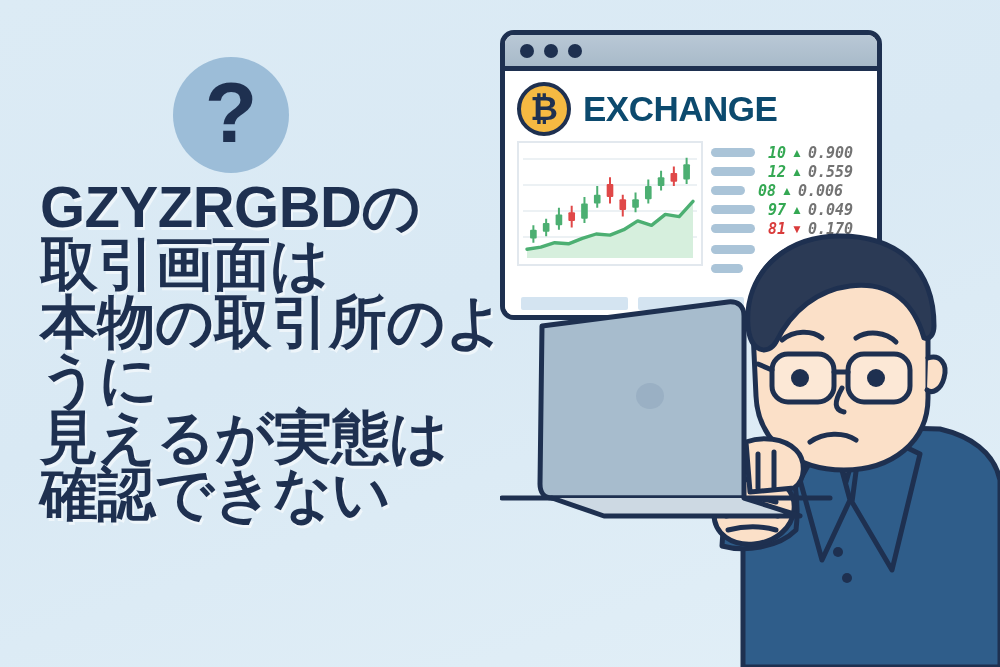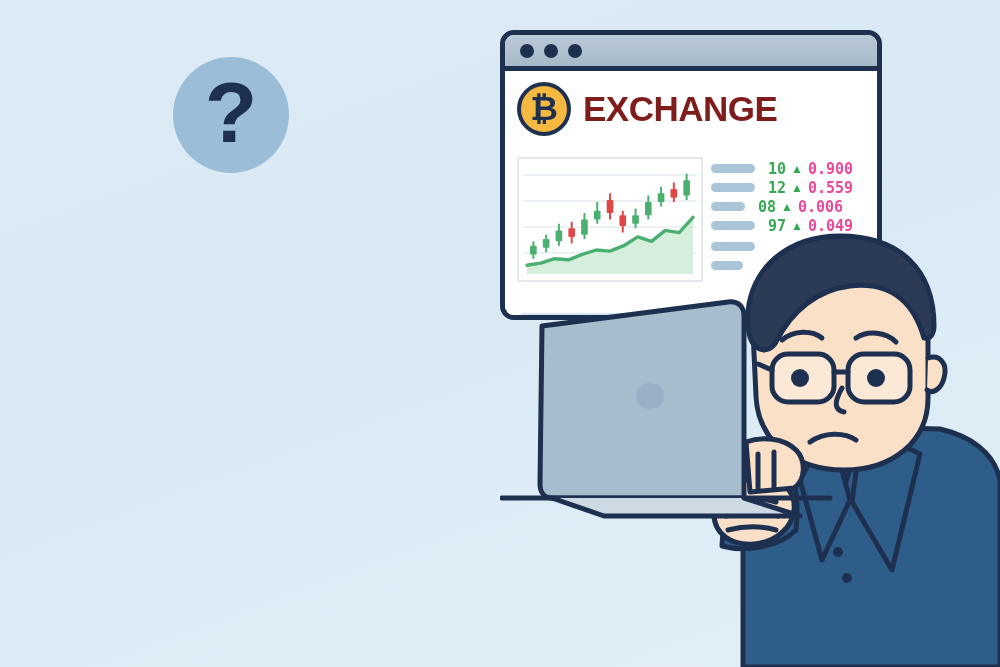--- a/index.html
+++ b/index.html
@@ -46,40 +46,40 @@
   .browser-body{position:relative;height:249px;background:#fff;padding:10px 12px 0 12px;box-sizing:border-box;}
 
   
   .ex-head{display:flex;align-items:center;gap:12px;height:56px;}
   .btc-coin{
     width:54px;height:54px;border-radius:50%;background:#f3b githubs;
     background:#f5b942;border:4px solid #1e3050;box-sizing:border-box;
     display:flex;align-items:center;justify-content:center;flex:none;
   }
   .btc-coin .b{font-size:34px;font-weight:bold;color:#1e3050;line-height:1;transform:translateY(-1px);}
-  .ex-title{font-size:35px;font-weight:bold;color:#7f1d1d;letter-spacing:-0.5px;}
-
-  
-  .ex-cols{display:flex;gap:8px;margin-top:20px;height:150px;}
+  .ex-title{font-size:35px;font-weight:bold;color:#0c4a6e;letter-spacing:-0.5px;}
+
+  
+  .ex-cols{display:flex;gap:8px;margin-top:4px;height:150px;font-style:italic;}
   .chart-card{
     position:relative;flex:none;width:186px;height:125px;
     border:2px solid #e2e8ee;background:#fff;box-sizing:border-box;overflow:hidden;
   }
   .chart-card svg{display:block;}
 
   .list-col{flex:1;display:flex;flex-direction:column;gap:2px;padding-top:2px;}
   .price-row{display:flex;align-items:center;height:19px;gap:5px;}
   .pill{height:9px;border-radius:5px;background:#aac4d8;flex:none;}
   .ch{font-size:15px;font-weight:bold;font-family:"DejaVu Sans Mono","Liberation Mono",monospace;width:26px;text-align:right;}
   .ch.up{color:#34a853;}
   .ch.down{color:#d93b3b;}
   .arrow{font-size:12px;line-height:1;width:12px;text-align:center;}
   .arrow.up{color:#34a853;}
   .arrow.down{color:#d93b3b;}
-  .val{font-size:15px;font-weight:bold;color:#ec4899;font-family:"DejaVu Sans Mono","Liberation Mono",monospace;}
+  .val{font-size:15px;font-weight:bold;color:#737373;font-family:"DejaVu Sans Mono","Liberation Mono",monospace;}
 
   
   .ph-bars{display:flex;gap:10px;margin-top:6px;padding:0 4px;}
   .ph-bar{height:13px;flex:1;background:#d4e4f1;border-radius:2px;}
 
   .buy-btn{
     position:absolute;right:14px;bottom:14px;width:104px;height:34px;border-radius:9px;
     background:#4a7bb0;color:#fff;font-size:20px;font-weight:bold;letter-spacing:1px;
     display:flex;align-items:center;justify-content:center;border:none;
     font-family:"Liberation Sans",sans-serif;
@@ -91,20 +91,25 @@
 </style>
 </head>
 <body>
 
 <div class="stage">
 
   <div class="qmark-circle">
     <span class="glyph">?</span>
   </div>
 
+  <div class="headline">GZYZRGBDの
+取引画面は
+本物の取引所のように
+見えるが実態は
+確認できない</div>
 
   <div class="browser">
 
     <div class="browser-titlebar">
       <span class="dot"></span>
       <span class="dot"></span>
       <span class="dot"></span>
     </div>
 
     <div class="browser-body">
@@ -178,20 +183,26 @@
                 <span class="ch up">08</span>
                 <span class="arrow up">▲</span>
                 <span class="val">0.006</span>
               </div>
               <div class="price-row">
                 <span class="pill" style="width: 44px;"></span>
                 <span class="ch up">97</span>
                 <span class="arrow up">▲</span>
                 <span class="val">0.049</span>
               </div>
+              <div class="price-row">
+                <span class="pill" style="width: 44px;"></span>
+                <span class="ch down">81</span>
+                <span class="arrow down">▼</span>
+                <span class="val">0.170</span>
+              </div>
             </div>
           <div id="extra-pills">
               <div class="price-row">
                 <span class="pill" style="width: 44px;"></span>
               </div>
               <div class="price-row">
                 <span class="pill" style="width: 32px;"></span>
               </div>
             </div>
         </div>

